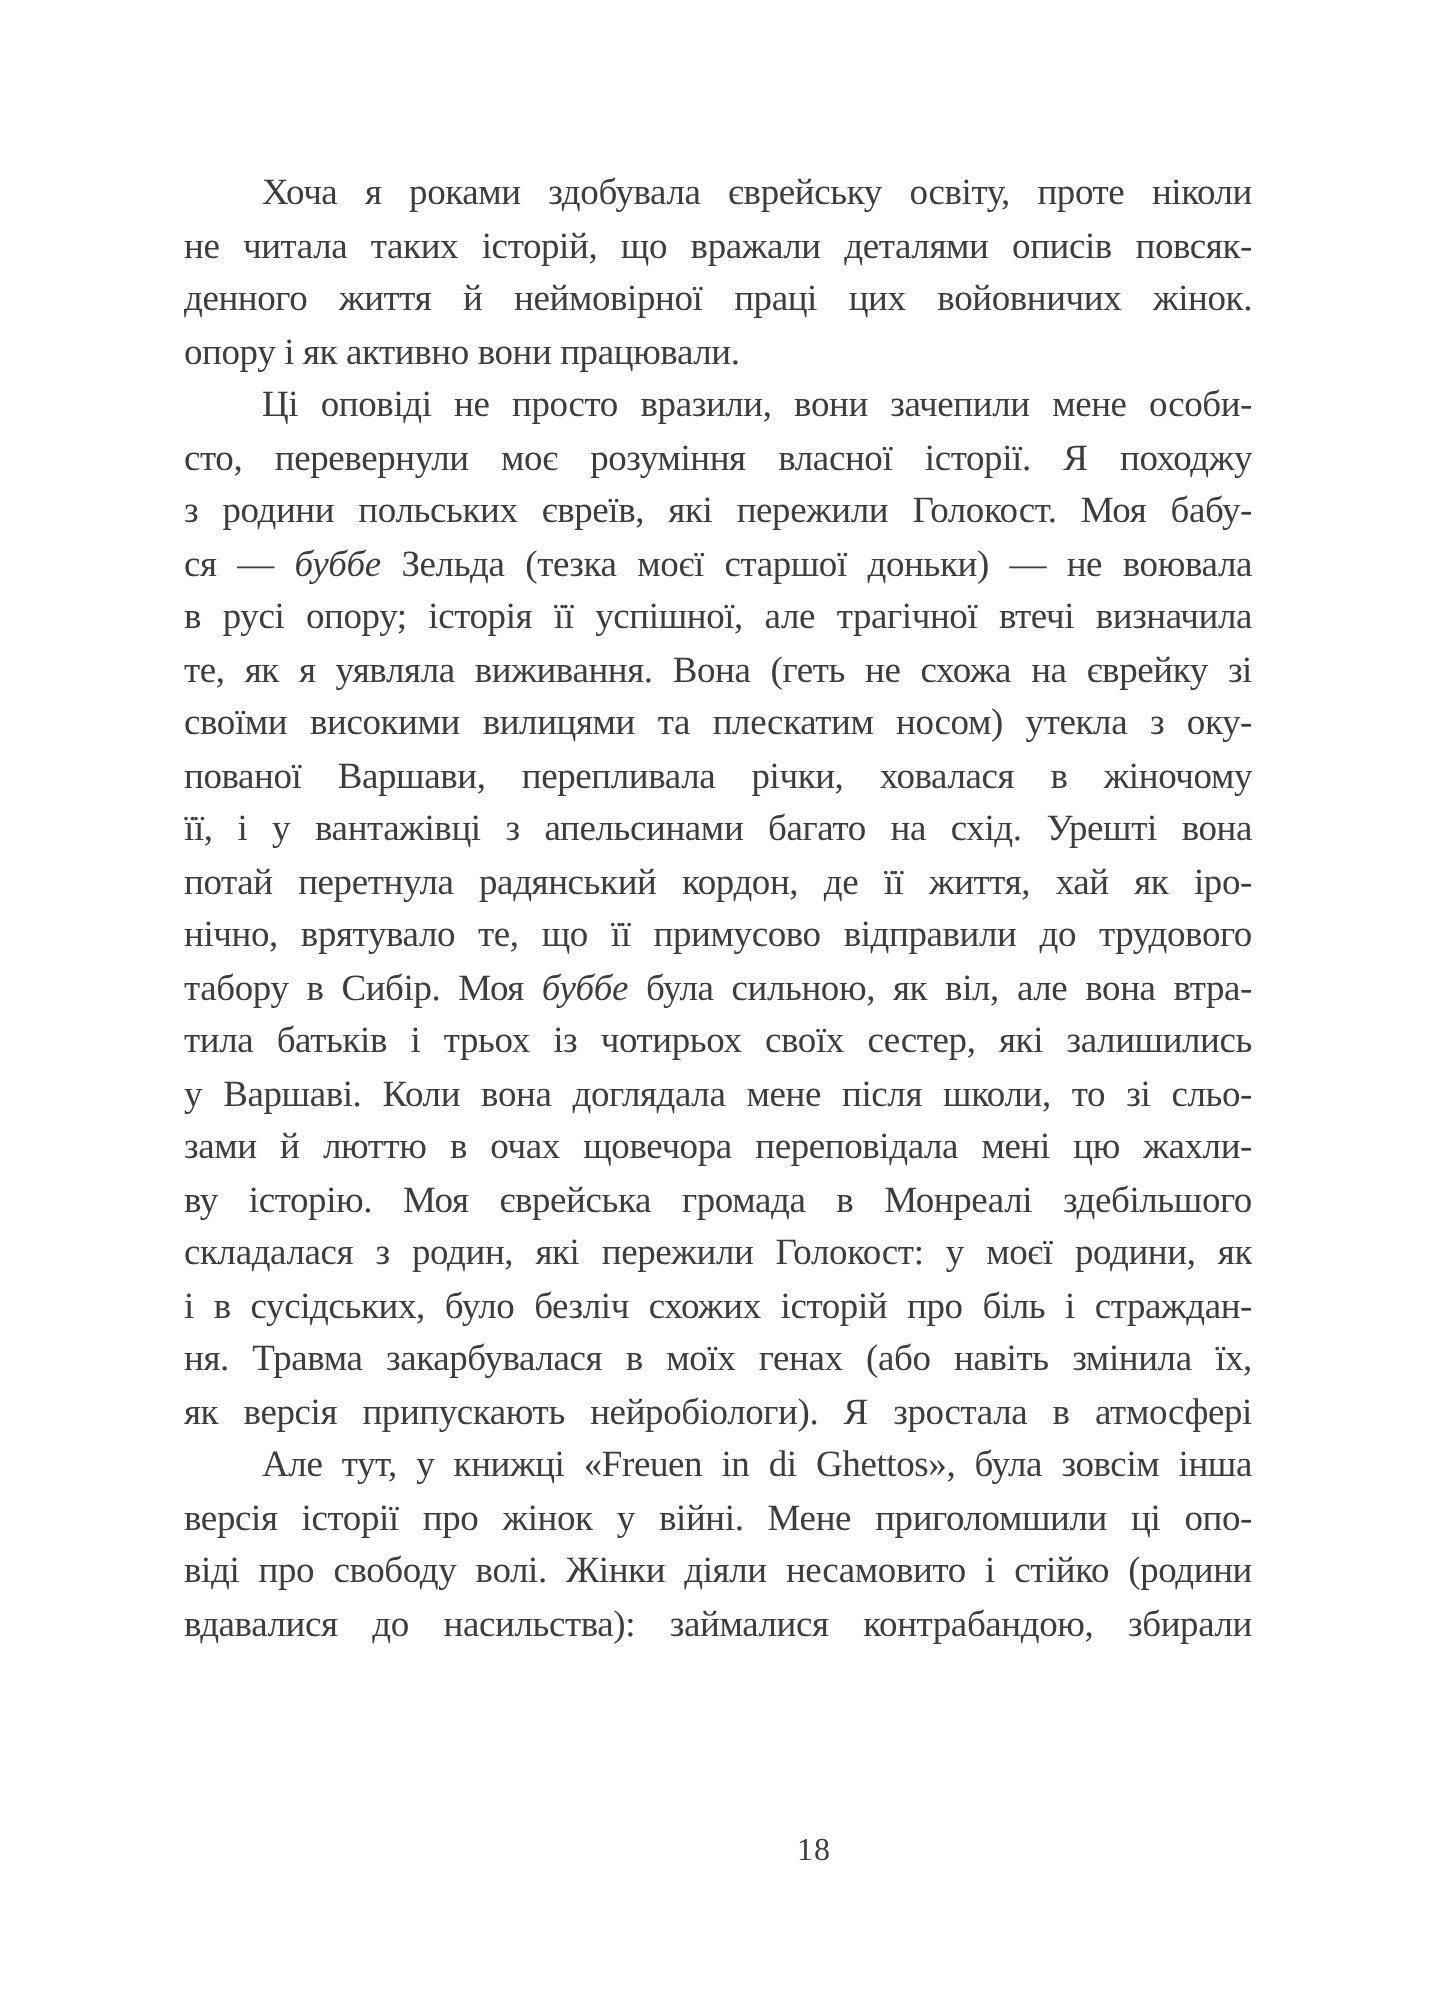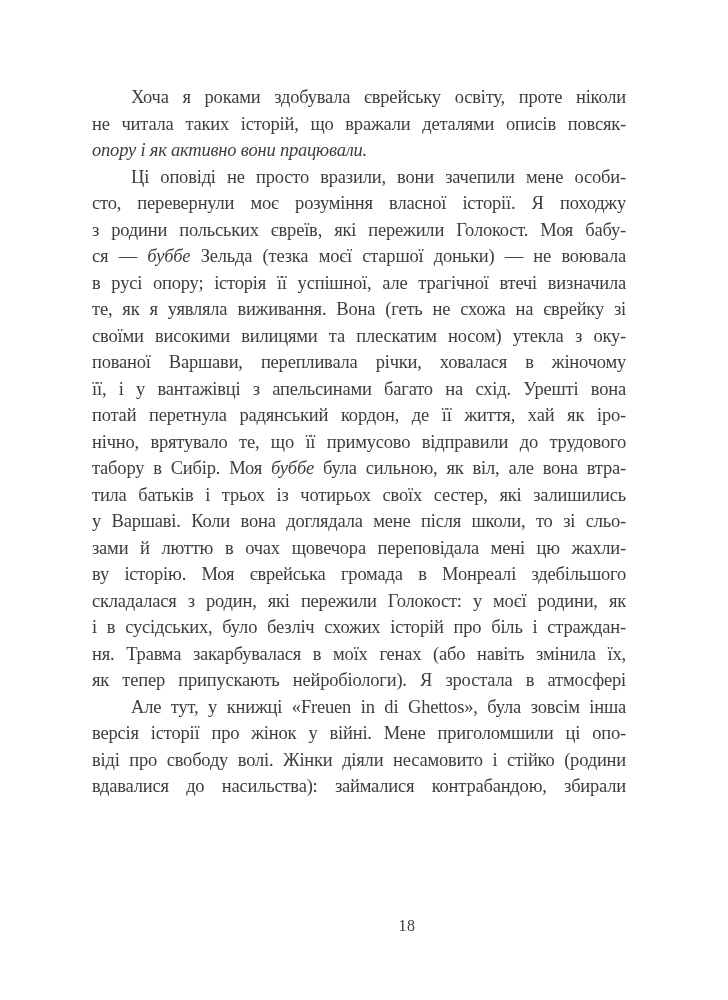--- a/index.html
+++ b/index.html
@@ -35,21 +35,20 @@
     text-align-last: justify;
     overflow: hidden;
     white-space: normal;
   }
   .line.first {
     padding-left: 39px;
   }
   .line.left {
     text-align: left;
     text-align-last: left;
-    font-style: italic;
   }
   .line em {
     font-style: italic;
   }
   .footer {
     position: absolute;
     top: 917px;
     left: 0;
     width: 728px;
     text-align: center;
@@ -60,20 +59,21 @@
   }
 </style>
 </head>
 <body>
 
 <div class="page" style="background: rgb(255, 255, 255); color: rgb(61, 61, 61);">
   <div class="text-block">
       <div class="paragraph">
         <div class="line first"><span>Хоча я роками здобувала єврейську освіту, проте ніколи</span></div>
         <div class="line"><span>не читала таких історій, що вражали деталями описів повсяк-</span></div>
+        <div class="line"><span>денного життя й неймовірної праці цих войовничих жінок.</span></div>
         <div class="line left"><span>опору і як активно вони працювали.</span></div>
       </div>
       <div class="paragraph">
         <div class="line first"><span>Ці оповіді не просто вразили, вони зачепили мене особи-</span></div>
         <div class="line"><span>сто, перевернули моє розуміння власної історії. Я походжу</span></div>
         <div class="line"><span>з родини польських євреїв, які пережили Голокост. Моя бабу-</span></div>
         <div class="line"><span>ся — </span><em>буббе</em><span> Зельда (тезка моєї старшої доньки) — не воювала</span></div>
         <div class="line"><span>в русі опору; історія її успішної, але трагічної втечі визначила</span></div>
         <div class="line"><span>те, як я уявляла виживання. Вона (геть не схожа на єврейку зі</span></div>
         <div class="line"><span>своїми високими вилицями та плескатим носом) утекла з оку-</span></div>
@@ -82,21 +82,21 @@
         <div class="line"><span>потай перетнула радянський кордон, де її життя, хай як іро-</span></div>
         <div class="line"><span>нічно, врятувало те, що її примусово відправили до трудового</span></div>
         <div class="line"><span>табору в Сибір. Моя </span><em>буббе</em><span> була сильною, як віл, але вона втра-</span></div>
         <div class="line"><span>тила батьків і трьох із чотирьох своїх сестер, які залишились</span></div>
         <div class="line"><span>у Варшаві. Коли вона доглядала мене після школи, то зі сльо-</span></div>
         <div class="line"><span>зами й люттю в очах щовечора переповідала мені цю жахли-</span></div>
         <div class="line"><span>ву історію. Моя єврейська громада в Монреалі здебільшого</span></div>
         <div class="line"><span>складалася з родин, які пережили Голокост: у моєї родини, як</span></div>
         <div class="line"><span>і в сусідських, було безліч схожих історій про біль і страждан-</span></div>
         <div class="line"><span>ня. Травма закарбувалася в моїх генах (або навіть змінила їх,</span></div>
-        <div class="line"><span>як тепер припускають нейробіологи). Я зростала в атмосфері</span></div>
+        <div class="line"><span>як версія припускають нейробіологи). Я зростала в атмосфері</span></div>
       </div>
       <div class="paragraph">
         <div class="line first"><span>Але тут, у книжці «Freuen in di Ghettos», була зовсім інша</span></div>
         <div class="line"><span>версія історії про жінок у війні. Мене приголомшили ці опо-</span></div>
         <div class="line"><span>віді про свободу волі. Жінки діяли несамовито і стійко (родини</span></div>
         <div class="line"><span>вдавалися до насильства): займалися контрабандою, збирали</span></div>
       </div>
     </div>
   <div class="footer">18</div>
 </div>

